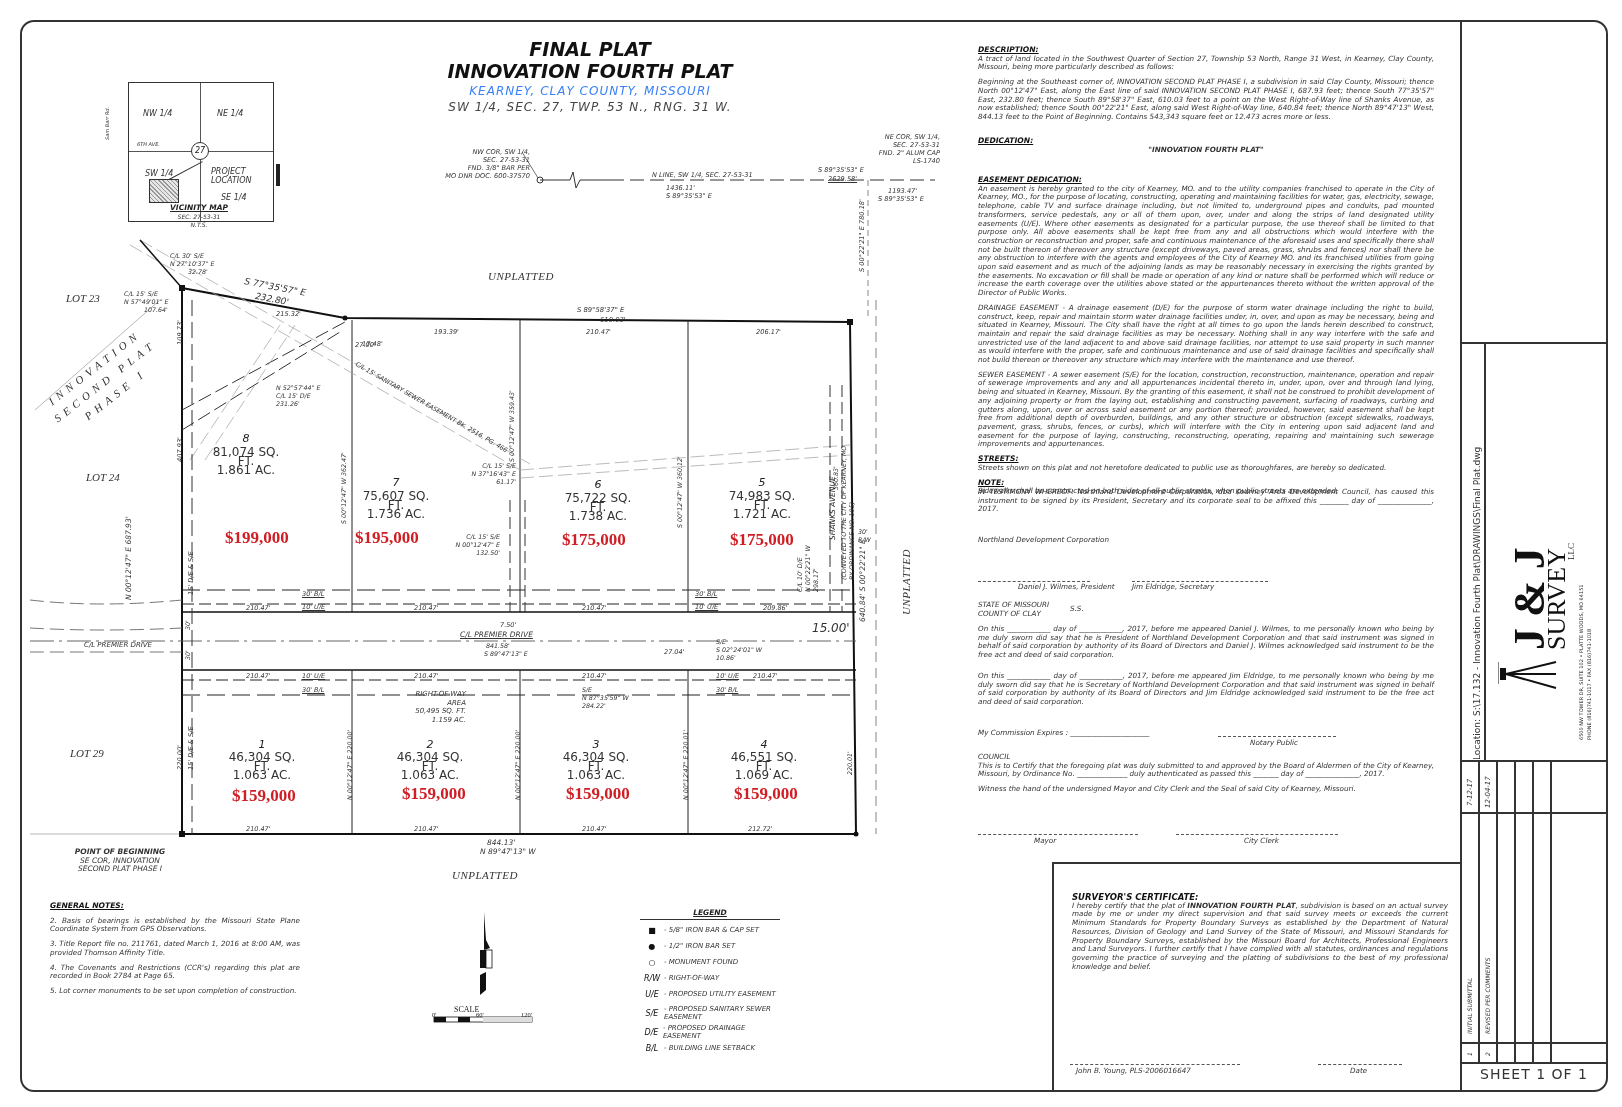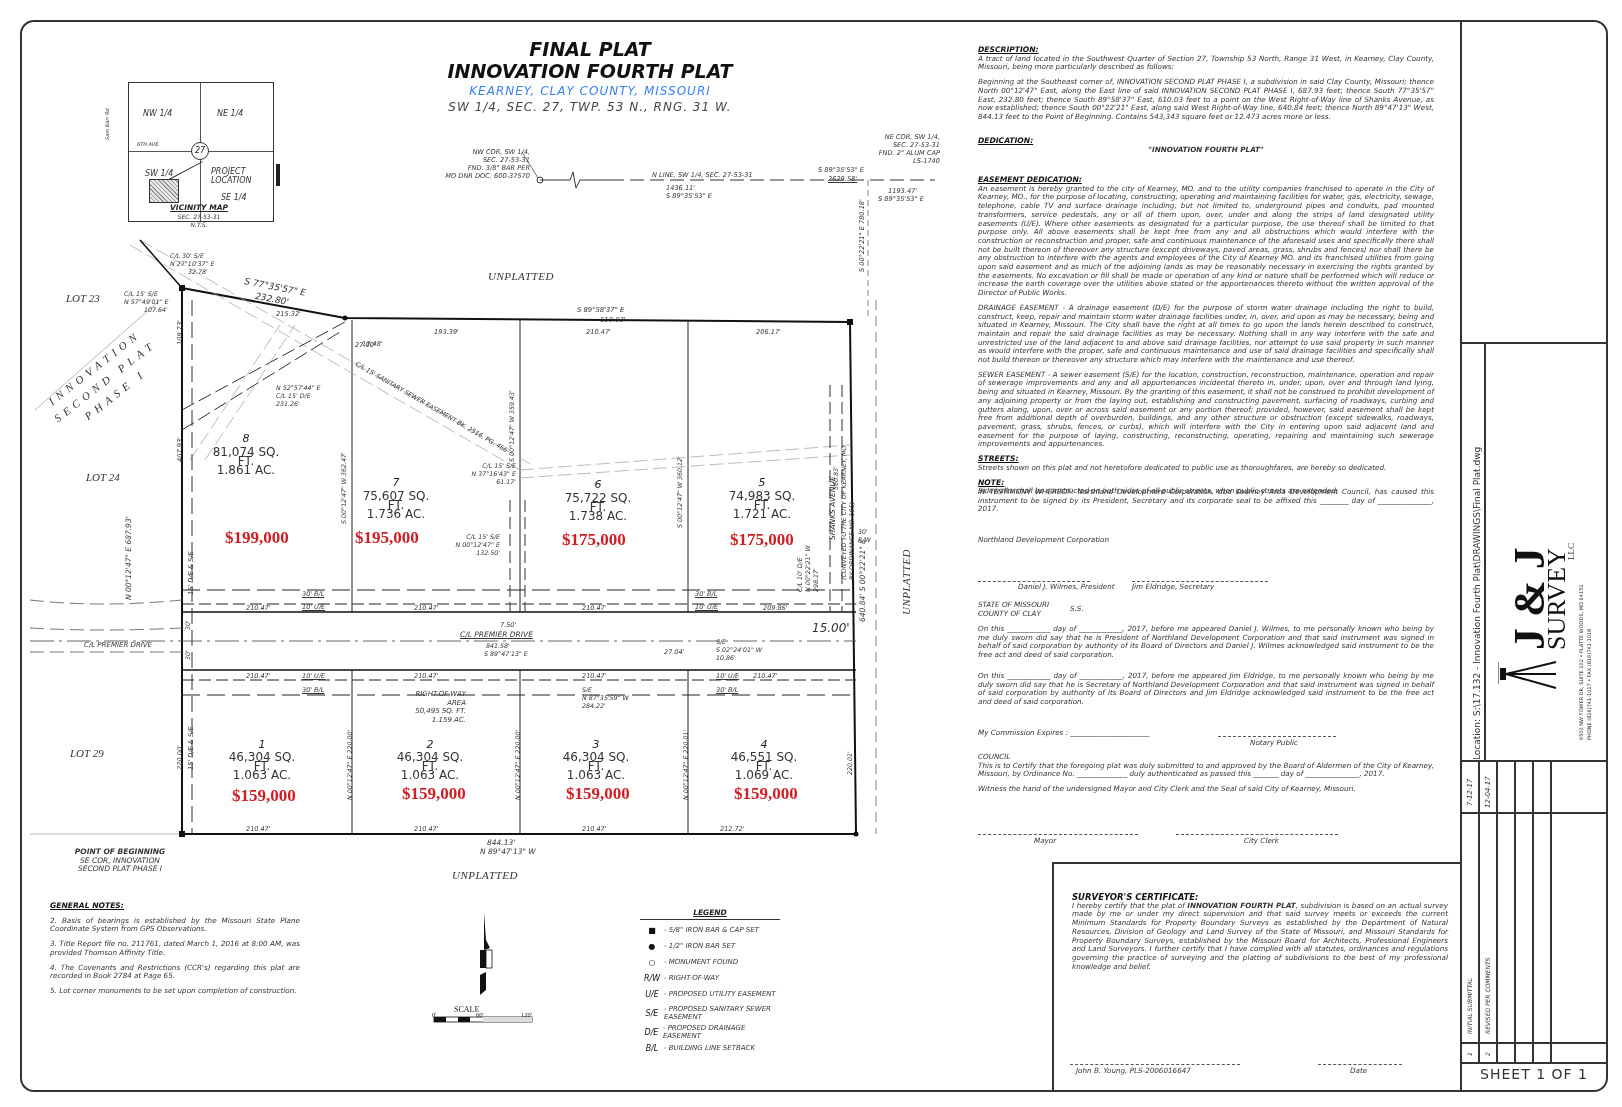--- a/index.html
+++ b/index.html
@@ -271,21 +271,21 @@
 <div class="abs sm" style="left:414px;top:604px;font-size:6.5px;">210.47'</div>
 <div class="abs sm" style="left:582px;top:604px;font-size:6.5px;">210.47'</div>
 <div class="abs sm" style="left:763px;top:604px;font-size:6.5px;">209.86'</div>
 <div class="abs sm" style="left:246px;top:672px;font-size:6.5px;">210.47'</div>
 <div class="abs sm" style="left:414px;top:672px;font-size:6.5px;">210.47'</div>
 <div class="abs sm" style="left:582px;top:672px;font-size:6.5px;">210.47'</div>
 <div class="abs sm" style="left:753px;top:672px;font-size:6.5px;">210.47'</div>
 <div class="abs sm" style="left:246px;top:825px;font-size:6.5px;">210.47'</div>
 <div class="abs sm" style="left:414px;top:825px;font-size:6.5px;">210.47'</div>
 <div class="abs sm" style="left:582px;top:825px;font-size:6.5px;">210.47'</div>
-<div class="abs sm" style="left:720px;top:825px;font-size:6.5px;font-style:italic;">212.72'</div>
+<div class="abs sm" style="left:748px;top:825px;font-size:6.5px;font-style:italic;">212.72'</div>
 <div class="abs sm" style="left:346px;top:800px;font-size:6.3px;transform:rotate(-90deg);transform-origin:left top;"><span>N 00°12'47" E</span> <span>220.00'</span></div>
 <div class="abs sm" style="left:514px;top:800px;font-size:6.3px;transform:rotate(-90deg);transform-origin:left top;"><span>N 00°12'47" E</span> <span>220.00'</span></div>
 <div class="abs sm" style="left:682px;top:800px;font-size:6.3px;transform:rotate(-90deg);transform-origin:left top;"><span>N 00°12'47" E</span> <span>220.01'</span></div>
 <div class="abs sm" style="left:846px;top:775px;font-size:6.3px;transform:rotate(-90deg);transform-origin:left top;">220.01'</div>
 
 <div class="abs sm" style="left:460px;top:630px;font-size:7.5px;text-decoration:underline;">C/L PREMIER DRIVE</div>
 <div class="abs sm" style="left:486px;top:642px;font-size:6.3px;">841.58'</div>
 <div class="abs sm" style="left:484px;top:650px;font-size:6.3px;">S 89°47'13" E</div>
 <div class="abs sm" style="left:84px;top:641px;font-size:7px;">C/L PREMIER DRIVE</div>
 <div class="abs sm" style="left:302px;top:590px;font-size:6.5px;text-decoration:underline;">30' B/L</div>

